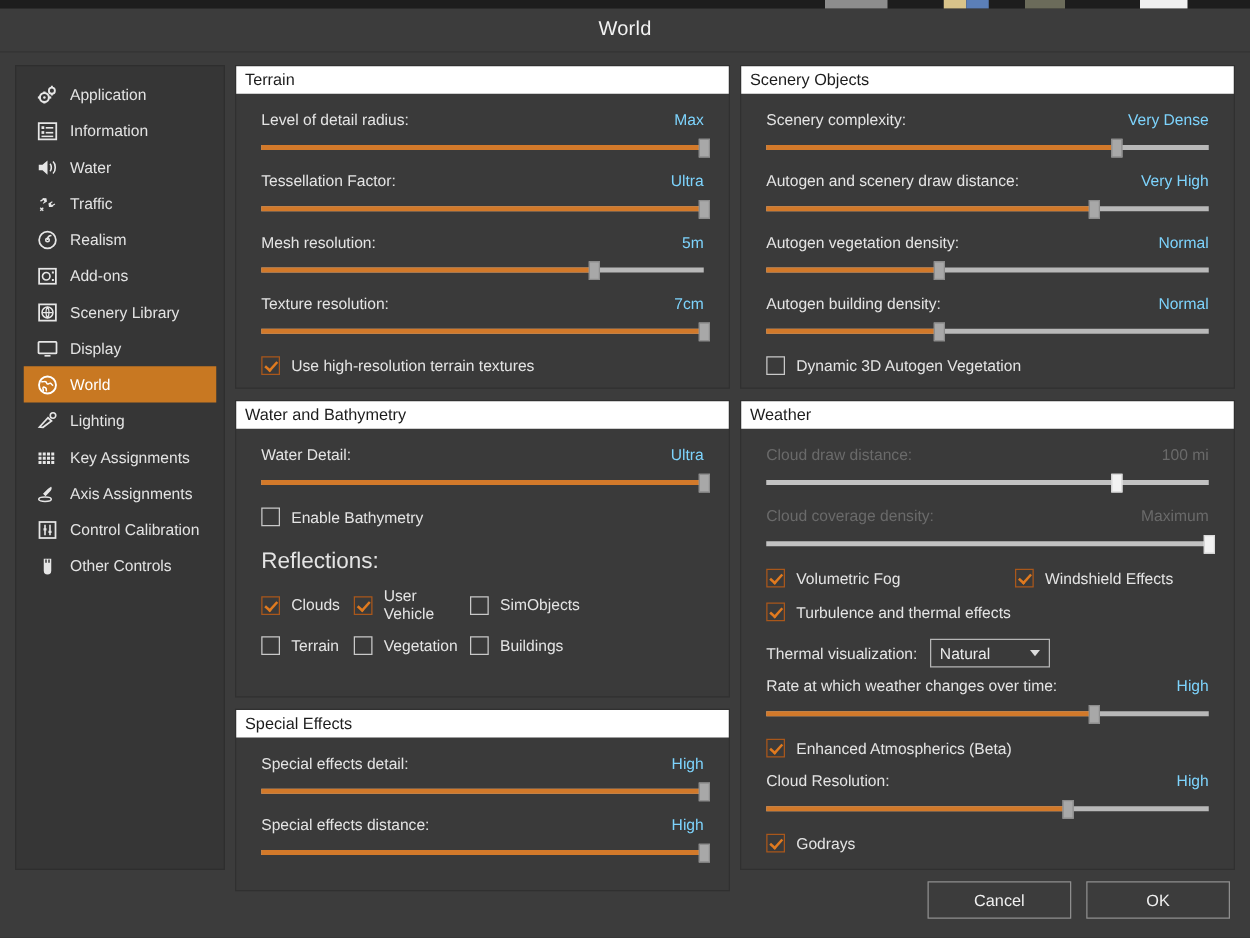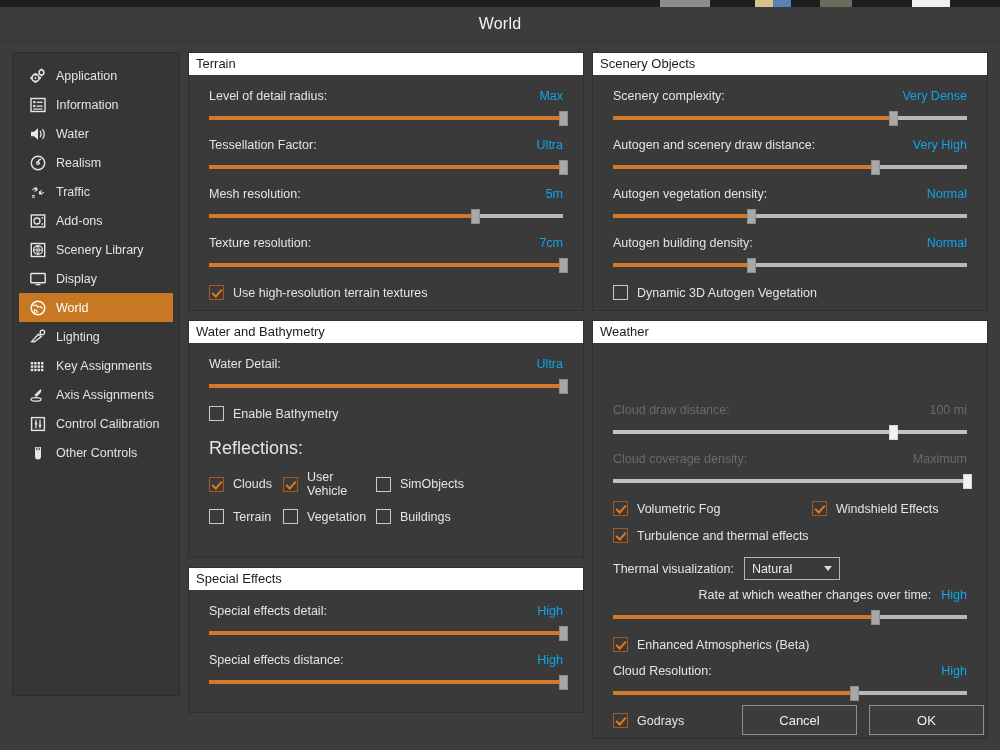--- a/index.html
+++ b/index.html
@@ -119,21 +119,21 @@
 
   
   .ctrl { margin-bottom: 9px; }
   .ctrl-row {
     display: flex;
     justify-content: space-between;
     align-items: baseline;
     margin-bottom: 8px;
   }
   .ctrl-label { font-size: 12.5px; color: #e4e4e4; }
-  .ctrl-value { font-size: 12.5px; color: #0ea5e9; }
+  .ctrl-value { font-size: 12.5px; color: #7dd3fc; }
 
   .slider {
     position: relative;
     height: 14px;
     margin-bottom: 13px;
   }
   .slider .track {
     position: absolute;
     top: 5px; left: 0; right: 0;
     height: 4px;
@@ -154,21 +154,21 @@
     transform: translateX(-4px);
   }
 
   
   .slider.disabled .track { background: #c2c2c2; }
   .slider.disabled .thumb { background: #f2f2f2; border-color: #d8d8d8; }
   .ctrl.disabled .ctrl-label,
   .ctrl.disabled .ctrl-value { color: #6a6a6a; text-align: center; }
 
   
-  .ctrl-row.inline { justify-content: flex-end; gap: 10px; }
+  .ctrl-row.inline { justify-content: space-between; gap: 10px; }
 
   
   .cb {
     display: flex;
     align-items: center;
     gap: 9px;
     cursor: default;
   }
   .cb .box {
     width: 15px; height: 15px;
@@ -317,41 +317,41 @@
               <path d="M11 6c1.4 1.2 1.4 4.8 0 6" fill="none" stroke="#e6e6e6" stroke-width="1.3"></path>
               <path d="M13.4 4.2c2.4 2 2.4 7.6 0 9.6" fill="none" stroke="#e6e6e6" stroke-width="1.3"></path>
             </svg>
         </span>
         <span class="nav-label">Water</span>
       </div>
 
       <div class="nav-item">
         <span class="nav-icon">
           <svg width="18" height="18" viewBox="0 0 18 18">
-              <circle cx="9" cy="9" r="6.7" fill="none" stroke="#e6e6e6" stroke-width="1.4"></circle>
-              <path d="M9 9c0-2.2 1.4-3.6 3.2-3.6" fill="none" stroke="#e6e6e6" stroke-width="1.3"></path>
-              <circle cx="9" cy="9" r="1.4" fill="none" stroke="#e6e6e6" stroke-width="1.2"></circle>
-            </svg>
-        </span>
-        <span class="nav-label">Realism</span>
-      </div>
-
-      <div class="nav-item">
-        <span class="nav-icon">
-          <svg width="18" height="18" viewBox="0 0 18 18">
               <g fill="#e6e6e6">
                 <path d="M4.5 4.4l1 .6-2.4 1.4.5.9 2.4-1.4.5 1.5-1.3.9.4.7 3-1.8-.5-2.7z"></path>
                 <path d="M13.8 11.6l-1-.6 2.4-1.4-.5-.9-2.4 1.4-.5-1.5 1.3-.9-.4-.7-3 1.8.5 2.7z"></path>
               </g>
               <g stroke="#e6e6e6" stroke-width="1.1" fill="none">
                 <path d="M3.2 12.2l2.4 2.4M5.6 12.2l-2.4 2.4"></path>
               </g>
             </svg>
         </span>
         <span class="nav-label">Traffic</span>
+      </div>
+
+      <div class="nav-item">
+        <span class="nav-icon">
+          <svg width="18" height="18" viewBox="0 0 18 18">
+              <circle cx="9" cy="9" r="6.7" fill="none" stroke="#e6e6e6" stroke-width="1.4"></circle>
+              <path d="M9 9c0-2.2 1.4-3.6 3.2-3.6" fill="none" stroke="#e6e6e6" stroke-width="1.3"></path>
+              <circle cx="9" cy="9" r="1.4" fill="none" stroke="#e6e6e6" stroke-width="1.2"></circle>
+            </svg>
+        </span>
+        <span class="nav-label">Realism</span>
       </div>
 
       <div class="nav-item">
         <span class="nav-icon">
           <svg width="18" height="18" viewBox="0 0 18 18">
               <rect x="2.3" y="3" width="13.4" height="12" fill="none" stroke="#e6e6e6" stroke-width="1.4"></rect>
               <circle cx="8" cy="9" r="3" fill="none" stroke="#e6e6e6" stroke-width="1.3"></circle>
               <rect x="12.5" y="5.2" width="1.6" height="1.6" fill="#e6e6e6"></rect>
               <rect x="12.5" y="11.2" width="1.6" height="1.6" fill="#e6e6e6"></rect>
             </svg>
@@ -664,21 +664,21 @@
           </div>
 
           <div class="cb" style="margin-top:6px;">
             <span class="box"></span>
             <span class="cb-label">Dynamic 3D Autogen Vegetation</span>
           </div>
 
         </div>
       </div>
 
-      <div class="panel" style="flex:1 1 auto;gap:46px;">
+      <div class="panel" style="flex:1 1 auto;">
         <div class="panel-header">Weather</div>
         <div class="panel-body">
 
           <div class="ctrl disabled">
             <div class="ctrl-row">
               <span class="ctrl-label">Cloud draw distance:</span>
               <span class="ctrl-value">100 mi</span>
             </div>
             <div class="slider disabled">
               <div class="track"></div>

